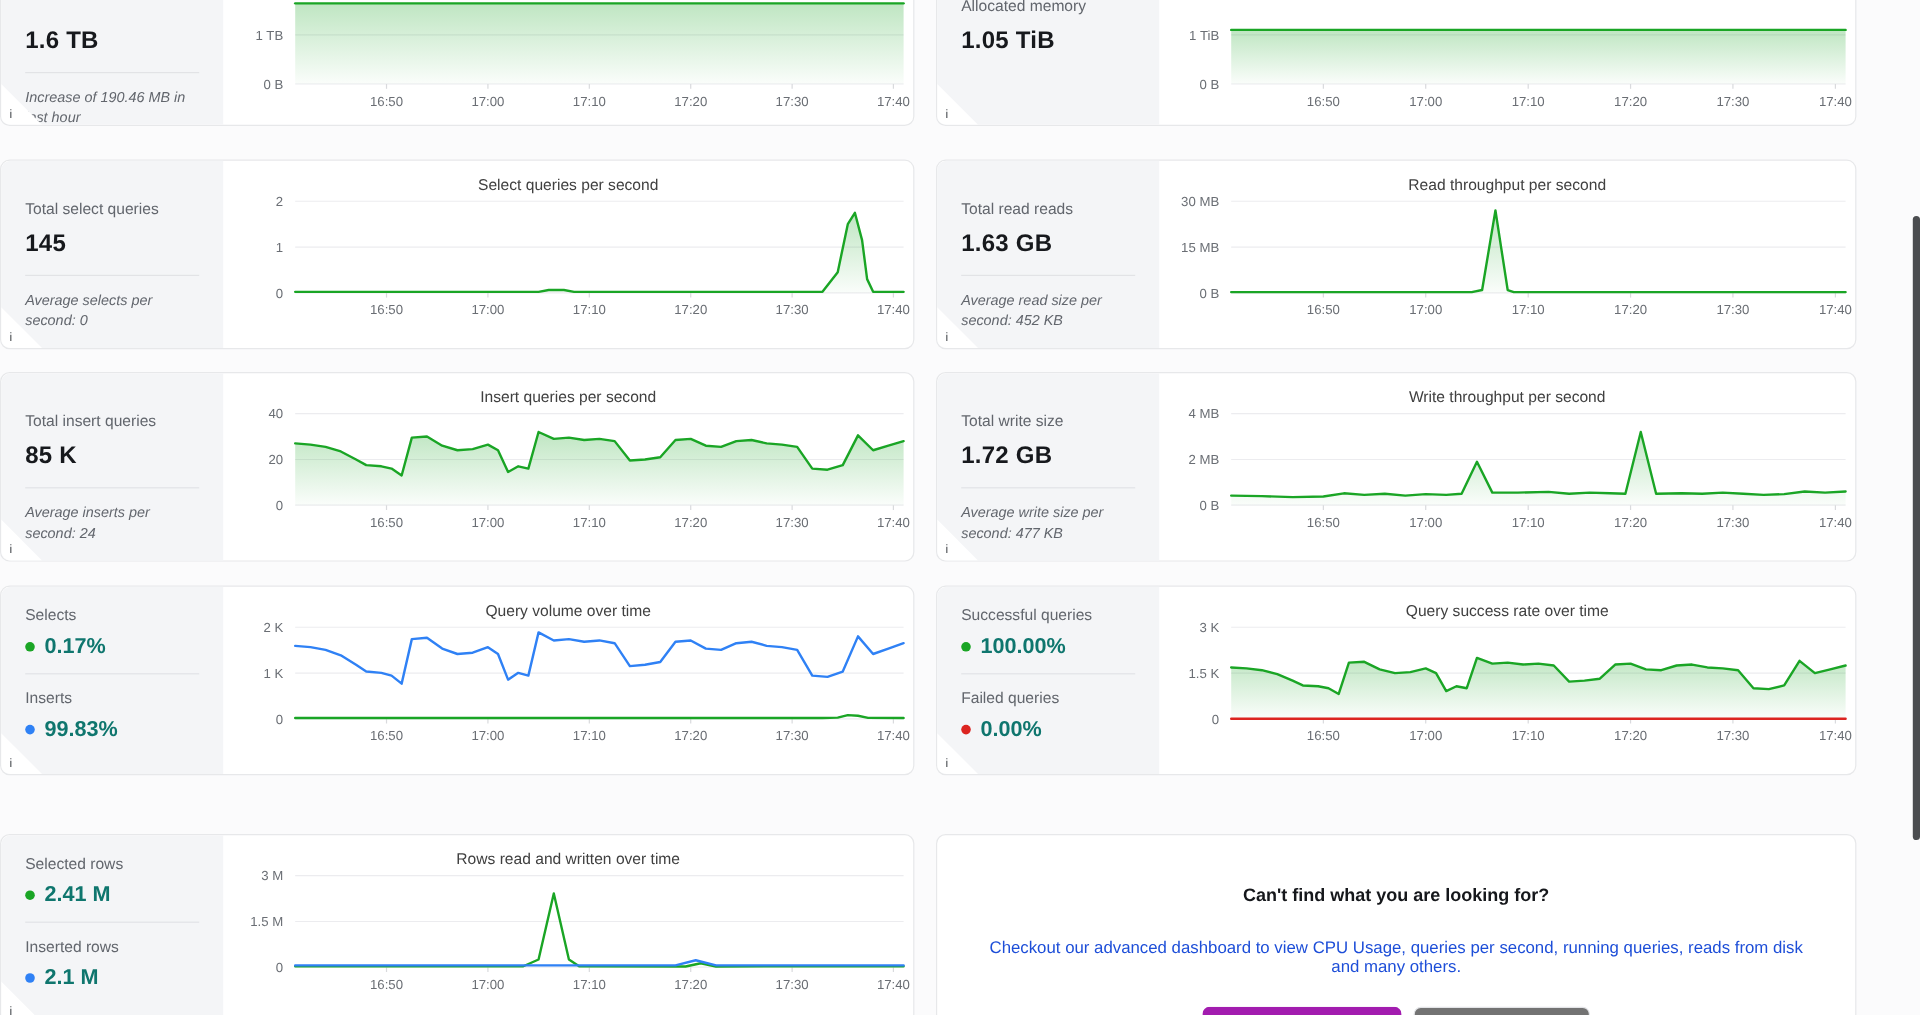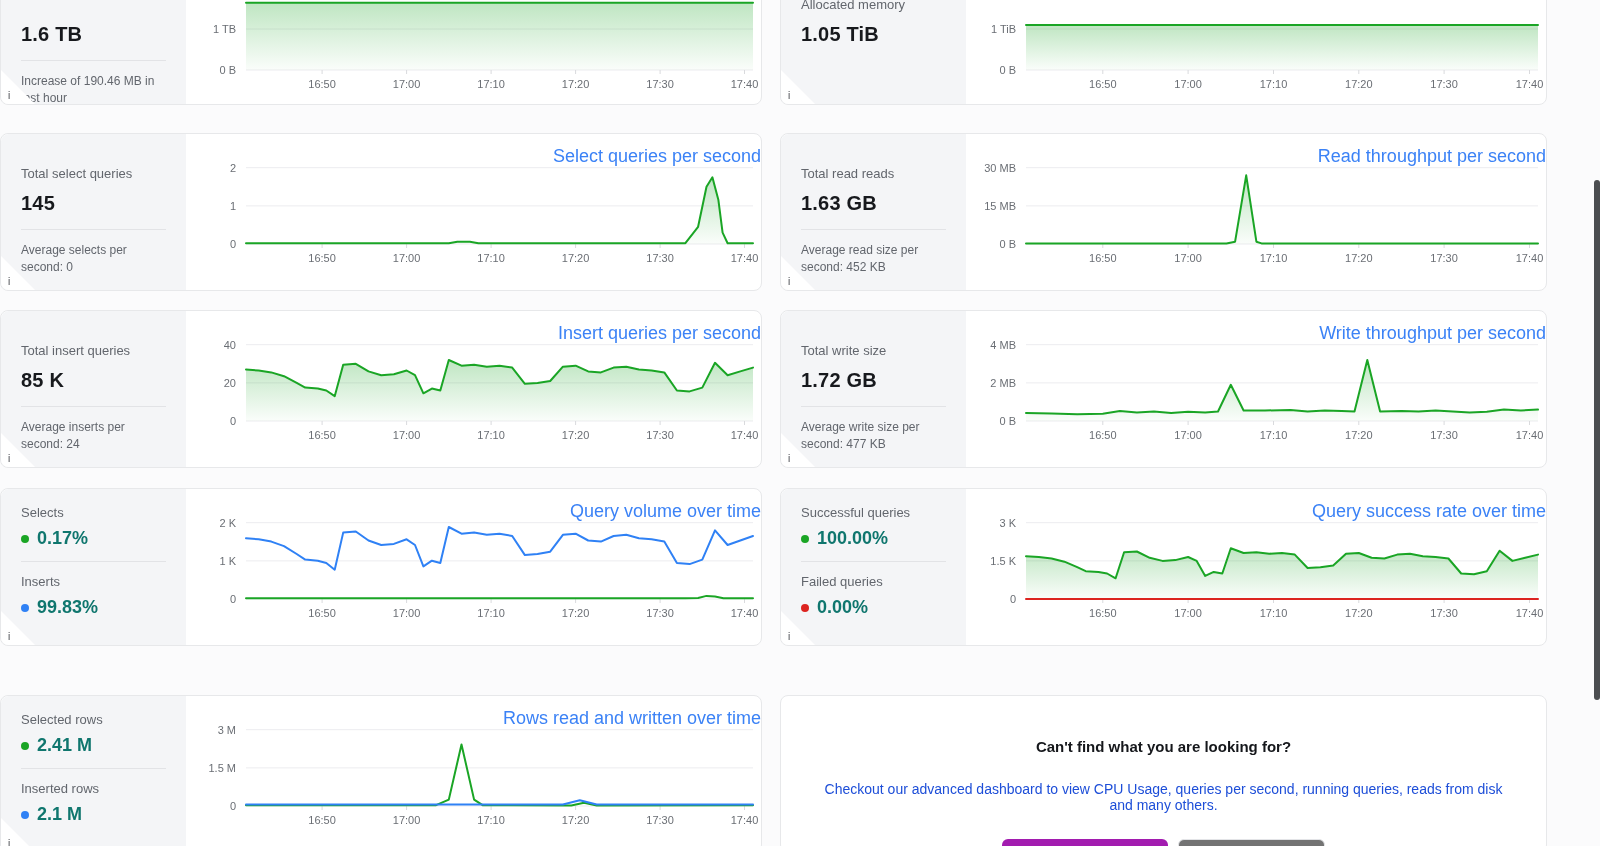--- a/index.html
+++ b/index.html
@@ -10,30 +10,30 @@
   .clip .row{top:-40px;}
   .card{background:#fff;border:1px solid #e7e8ea;border-radius:8px;display:flex;height:158px;box-sizing:border-box;position:relative;}
   .r1 .card{height:145px;}
   .card-l{width:762px;}
   .card-r{width:767px;}
   .stat{width:185px;flex:none;background:#f4f5f7;border-radius:8px 0 0 8px;padding:32px 20px 0;box-sizing:border-box;position:relative;overflow:hidden;}
   .r1 .stat{padding-top:36px;}
   .stat-title{font-size:13px;color:#62666d;min-height:16px;margin-bottom:10px;}
   .stat-value{font-size:20px;font-weight:700;color:#17191d;letter-spacing:.2px;}
   .divider{height:1px;background:#e2e3e6;margin:14px 0 12px;}
-  .stat-sub{font-size:12px;color:#62666d;line-height:1.45;}
+  .stat-sub{font-size:12px;color:#62666d;line-height:1.45;font-style:italic;}
   .stat.dual{padding-top:16px;}
   .dual-label{font-size:13px;color:#62666d;margin-bottom:8px;}
   .dual-value{display:flex;align-items:center;gap:8px;font-size:18px;font-weight:700;color:#0f766e;margin-bottom:2px;}
   .dot{width:8px;height:8px;border-radius:50%;flex:none;}
   .dual .divider{margin:12px 0 12px;}
   .fold{position:absolute;left:0;bottom:0;width:0;height:0;border-bottom:34px solid #fff;border-right:34px solid transparent;}
   .info{position:absolute;left:7px;bottom:3px;font-size:10px;color:#44474c;cursor:pointer;font-style:normal;}
   .chartpanel{flex:1;position:relative;}
-  .chart-title{position:absolute;top:12px;left:0;right:0;text-align:right;font-size:18px;color:#3b82f6;}
+  .chart-title{position:absolute;top:12px;left:0;right:0;text-align:center;font-size:13px;color:#404040;}
   .chart-host{position:absolute;left:0;right:0;top:0;bottom:0;}
   .r1 .chart-host{top:10px;bottom:auto;height:145px;}
   svg text{font-family:"Liberation Sans",sans-serif;}
   .cta{flex-direction:column;align-items:center;padding-top:42px;}
   .cta-heading{font-size:15px;font-weight:700;color:#15171b;margin-bottom:26px;text-align:center;}
   .cta-body{font-size:14px;color:#1d4ed8;margin-bottom:26px;text-align:center;max-width:700px;}
   .btn-row{display:flex;gap:10px;}
   .btn{height:30px;padding:0 15px;border-radius:6px;font-size:13px;display:inline-flex;align-items:center;border:1px solid transparent;cursor:pointer;font-family:inherit;}
   .btn-dark{background:#a21caf;color:#fff;font-weight:600;}
   .btn-light{background:#737373;border-color:#e3e4e7;color:#26282c;font-weight:500;}

